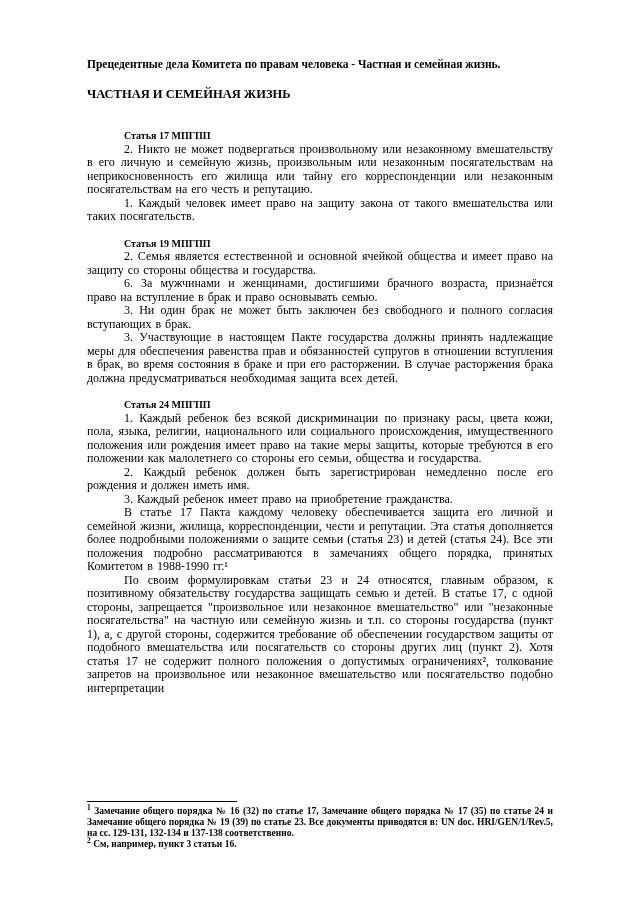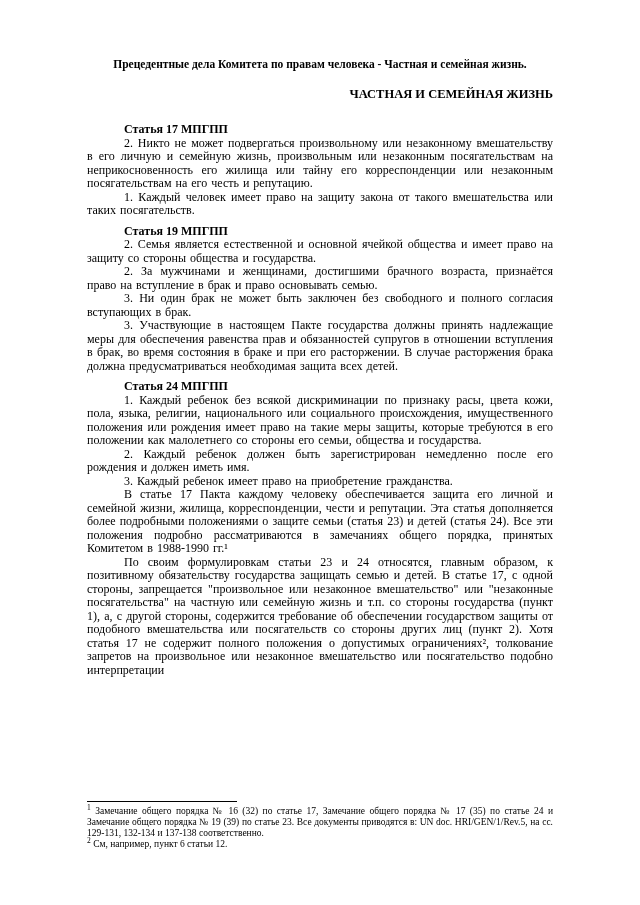--- a/index.html
+++ b/index.html
@@ -12,45 +12,45 @@
     padding: 58px 87px 55px 87px;
     font-family: "Liberation Serif", "DejaVu Serif", serif;
     font-size: 12px;
     line-height: 13.5px;
     color: #000000;
     display: flex;
     flex-direction: column;
     overflow: hidden;
   }
   .header-title {
-    text-align: center;
     font-weight: bold;
     font-size: 11.5px;
   }
   .main-title {
-    text-align: right;
+    text-align: left;
     font-weight: bold;
     font-size: 12.5px;
     margin: 16px 0 15px 0;
   }
   .section-heading {
     font-weight: bold;
-    font-size: 12px;
+    font-size: 10px;
     text-indent: 37px;
-    margin-top: 7px;
+    margin-top: 13px;
   }
   .para {
     text-align: justify;
     text-indent: 37px;
     word-spacing: 1px;
   }
   .footnote-block {
     margin-top: auto;
     font-size: 9.5px;
     line-height: 11px;
+    font-weight: bold;
   }
   .footnote-sep {
     width: 150px;
     border-top: 1px solid #000000;
     margin-bottom: 4px;
   }
   .footnote {
     text-align: justify;
   }
   sup { font-size: 7.5px; line-height: 0; }
@@ -66,36 +66,36 @@
 
   <div>
     <div class="section-heading">Статья 17  МПГПП</div>
     <p class="para">2. Никто не может подвергаться произвольному или незаконному вмешательству в его личную и семейную жизнь, произвольным или незаконным посягательствам на неприкосновенность его жилища или тайну его корреспонденции или незаконным посягательствам на его честь и репутацию.</p>
     <p class="para">1. Каждый человек имеет право на защиту закона от такого вмешательства или таких посягательств.</p>
   </div>
 
   <div>
     <div class="section-heading">Статья 19 МПГПП</div>
     <p class="para">2. Семья является естественной и основной ячейкой общества и имеет право на защиту со стороны общества и государства.</p>
-    <p class="para">2. За мужчинами и женщинами, достигшими брачного возраста, признаётся право на вступление в брак и право основывать семью.</p>
+    <p class="para">6. За мужчинами и женщинами, достигшими брачного возраста, признаётся право на вступление в брак и право основывать семью.</p>
     <p class="para">3. Ни один брак не может быть заключен без свободного и полного согласия вступающих в брак.</p>
     <p class="para">3. Участвующие в настоящем Пакте государства должны принять надлежащие меры для обеспечения равенства прав и обязанностей супругов в отношении вступления в брак, во время состояния в браке и при его расторжении. В случае расторжения брака должна предусматриваться необходимая защита всех детей.</p>
   </div>
 
   <div>
     <div class="section-heading">Статья 24 МПГПП</div>
     <p class="para">1. Каждый ребенок без всякой дискриминации по признаку расы, цвета кожи, пола, языка, религии, национального или социального происхождения, имущественного положения или рождения имеет право на такие меры защиты, которые требуются в его положении как малолетнего со стороны его семьи, общества и государства.</p>
     <p class="para">2. Каждый ребенок должен быть зарегистрирован немедленно после его рождения и должен иметь имя.</p>
     <p class="para">3. Каждый ребенок имеет право на приобретение гражданства.</p>
   </div>
 
   <div>
     <p class="para">В статье 17 Пакта каждому человеку обеспечивается защита его личной и семейной жизни, жилища, корреспонденции, чести и репутации. Эта статья дополняется более подробными положениями о защите семьи (статья 23) и детей (статья 24). Все эти положения подробно рассматриваются в замечаниях общего порядка, принятых Комитетом в 1988-1990 гг.¹</p>
     <p class="para">По своим формулировкам статьи 23 и 24 относятся, главным образом, к позитивному обязательству государства защищать семью и детей. В статье 17, с одной стороны, запрещается "произвольное или незаконное вмешательство" или "незаконные посягательства" на частную или семейную жизнь и т.п. со стороны государства (пункт 1), а, с другой стороны, содержится требование об обеспечении государством защиты от подобного вмешательства или посягательств со стороны других лиц (пункт 2). Хотя статья 17 не содержит полного положения о допустимых ограничениях², толкование запретов на произвольное или незаконное вмешательство или посягательство подобно интерпретации</p>
   </div>
 
   <div class="footnote-block">
     <div class="footnote-sep"></div>
     <p class="footnote"><sup>1</sup><span> Замечание общего порядка № 16 (32) по статье 17, Замечание общего порядка № 17 (35) по статье 24 и Замечание общего порядка № 19 (39) по статье 23. Все документы приводятся в: UN doc. HRI/GEN/1/Rev.5, на сс. 129-131, 132-134 и 137-138 соответственно.</span></p>
-    <p class="footnote"><sup>2</sup><span> См, например, пункт 6 статьи 12.</span></p>
+    <p class="footnote"><sup>2</sup><span> См, например, пункт 3 статьи 16.</span></p>
   </div>
 
 </div>
 
 </body></html>

